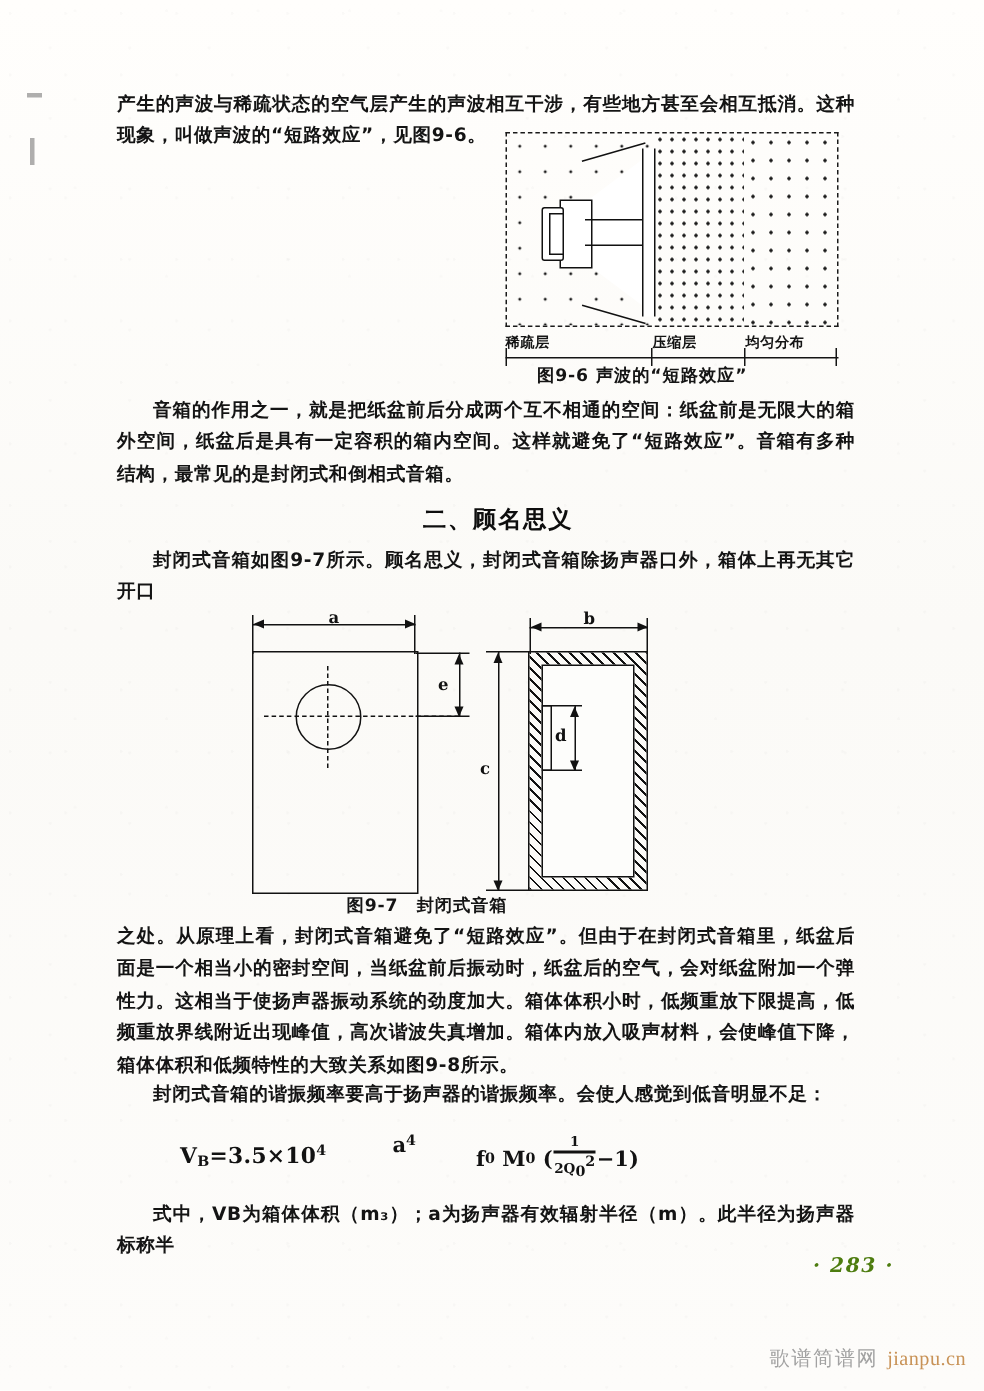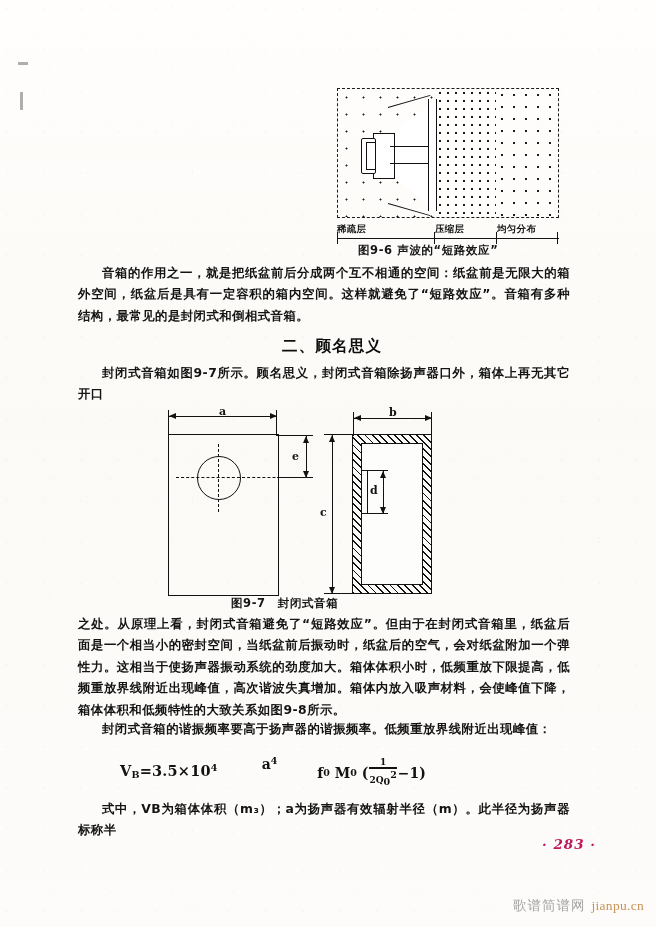--- a/index.html
+++ b/index.html
@@ -409,21 +409,21 @@
 
   
   #page-number {
     position: absolute;
     right: 60px;
     top: 836px;
     font-family: "DejaVu Serif", "Liberation Serif", serif;
     font-weight: 700;
     font-style: italic;
     font-size: 13.5px;
-    color: #be185d;
+    color: #4d7c0f;
     letter-spacing: 1px;
   }
   #watermark {
     position: absolute;
     right: 12px;
     bottom: 12px;
     display: flex;
     align-items: baseline;
     gap: 6px;
     opacity: 0.92;
@@ -451,20 +451,21 @@
 <body>
 
 <div id="page">
   <div id="paper-noise"></div>
 
   <div class="content">
 
     <div class="edge-mark" style="left:18px; top:62px; width:10px; height:3px;"></div>
     <div class="edge-mark" style="left:20px; top:92px; width:3px; height:18px;"></div>
 
+    <div class="cn-text" id="para-top">产生的声波与稀疏状态的空气层产生的声波相互干涉，有些地方甚至会相互抵消。这种现象，叫做声波的“短路效应”，见图9-6。</div>
 
 
     <div id="fig96">
       <div id="fig96-box">
         <div class="dots-sparse"></div>
         <div class="dots-dense"></div>
         <div class="dots-even"></div>
 
         <div id="speaker">
           <div id="spk-frame-top"></div>
@@ -547,21 +548,21 @@
       <div class="dim-line" style="left:222px; top:111px; width:26px; height:1.2px;"></div>
       <div class="arrow-u" style="left:240.3px; top:69px;"></div>
       <div class="arrow-d" style="left:240.3px; top:105px;"></div>
       <div class="dim-label" style="left:230px; top:82px;">d</div>
     </div>
 
     <div class="fig-caption" id="fig97-caption">图9-7　封闭式音箱</div>
 
     <div class="cn-text" id="para-after-fig97">之处。从原理上看，封闭式音箱避免了“短路效应”。但由于在封闭式音箱里，纸盆后面是一个相当小的密封空间，当纸盆前后振动时，纸盆后的空气，会对纸盆附加一个弹性力。这相当于使扬声器振动系统的劲度加大。箱体体积小时，低频重放下限提高，低频重放界线附近出现峰值，高次谐波失真增加。箱体内放入吸声材料，会使峰值下降，箱体体积和低频特性的大致关系如图9-8所示。</div>
 
-    <div class="cn-text indent" id="para-formula-lead">封闭式音箱的谐振频率要高于扬声器的谐振频率。低频重放界线附近出现峰值：</div>
+    <div class="cn-text indent" id="para-formula-lead">封闭式音箱的谐振频率要高于扬声器的谐振频率。会使人感觉到低音明显不足：</div>
 
     <div id="formula">
       <span class="lhs"><span>V</span><sub>B</sub><span>=</span><span>3.5×10</span><sup>4</sup></span>
       <span class="frac">
         <span class="num"><span>a</span><sup>4</sup></span>
         <span class="bar"></span>
         <span class="den"><span>f</span><sub>0</sub>&nbsp;<span>M</span><sub>0</sub>&nbsp;<span>(</span><span class="nested-frac">
                 <span class="n2">1</span>
                 <span class="b2"></span>
                 <span class="d2"><span>2Q</span><sub>0</sub><sup>2</sup></span>

